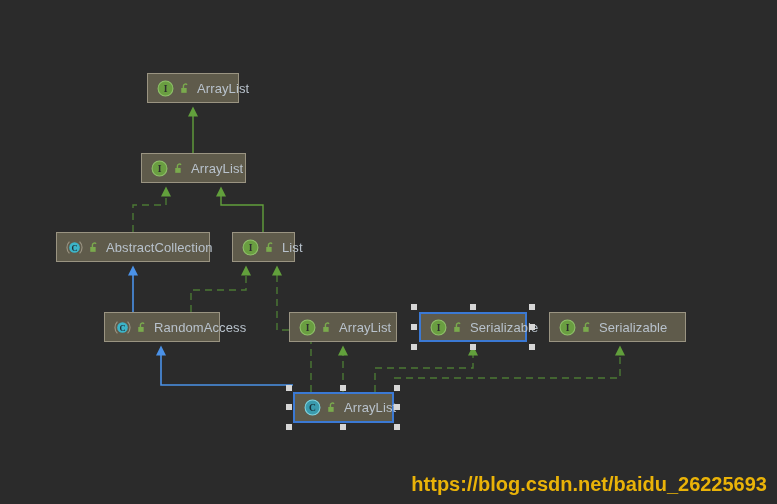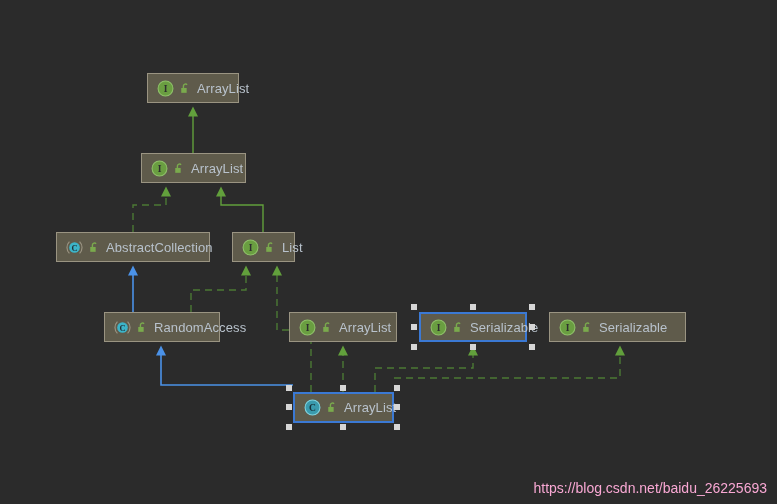--- a/index.html
+++ b/index.html
@@ -62,25 +62,26 @@
     position: absolute;
     width: 6px;
     height: 6px;
     background: #d6d6d6;
     z-index: 9;
   }
   .watermark {
     position: absolute;
     right: 10px;
     bottom: 8px;
-    color: #f9a8d4;
-    font-size: 14px;
+    color: #eab308;
+    font-size: 20px;
     font-family: "Liberation Sans", sans-serif;
     z-index: 3;
     white-space: nowrap;
+    font-weight: bold;
   }
 </style>
 </head>
 <body>
 
 <div id="canvas">
 
   <svg id="edge-layer" viewBox="0 0 777 504" width="777" height="504">
     <defs>
       <marker id="ah-green" markerWidth="11" markerHeight="11" refX="1.5" refY="5.5" orient="auto" markerUnits="userSpaceOnUse">

